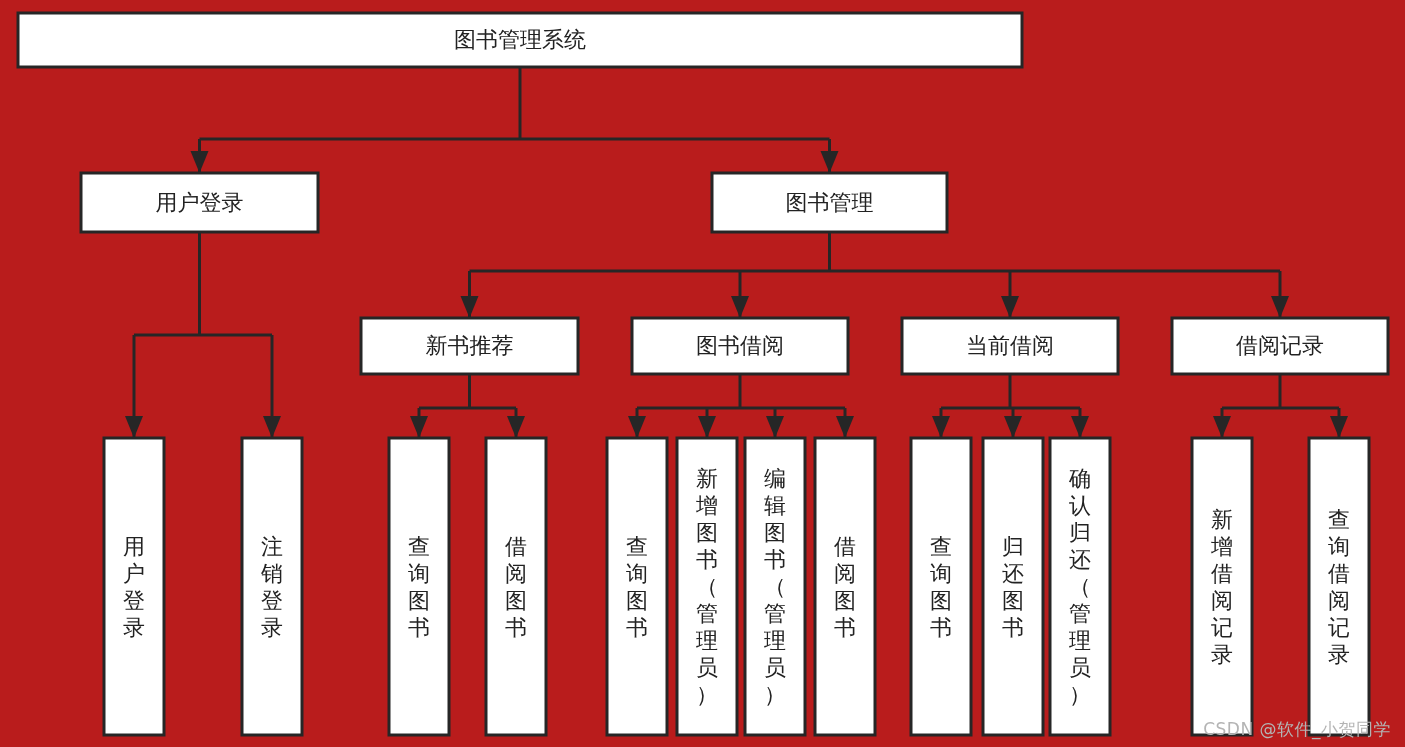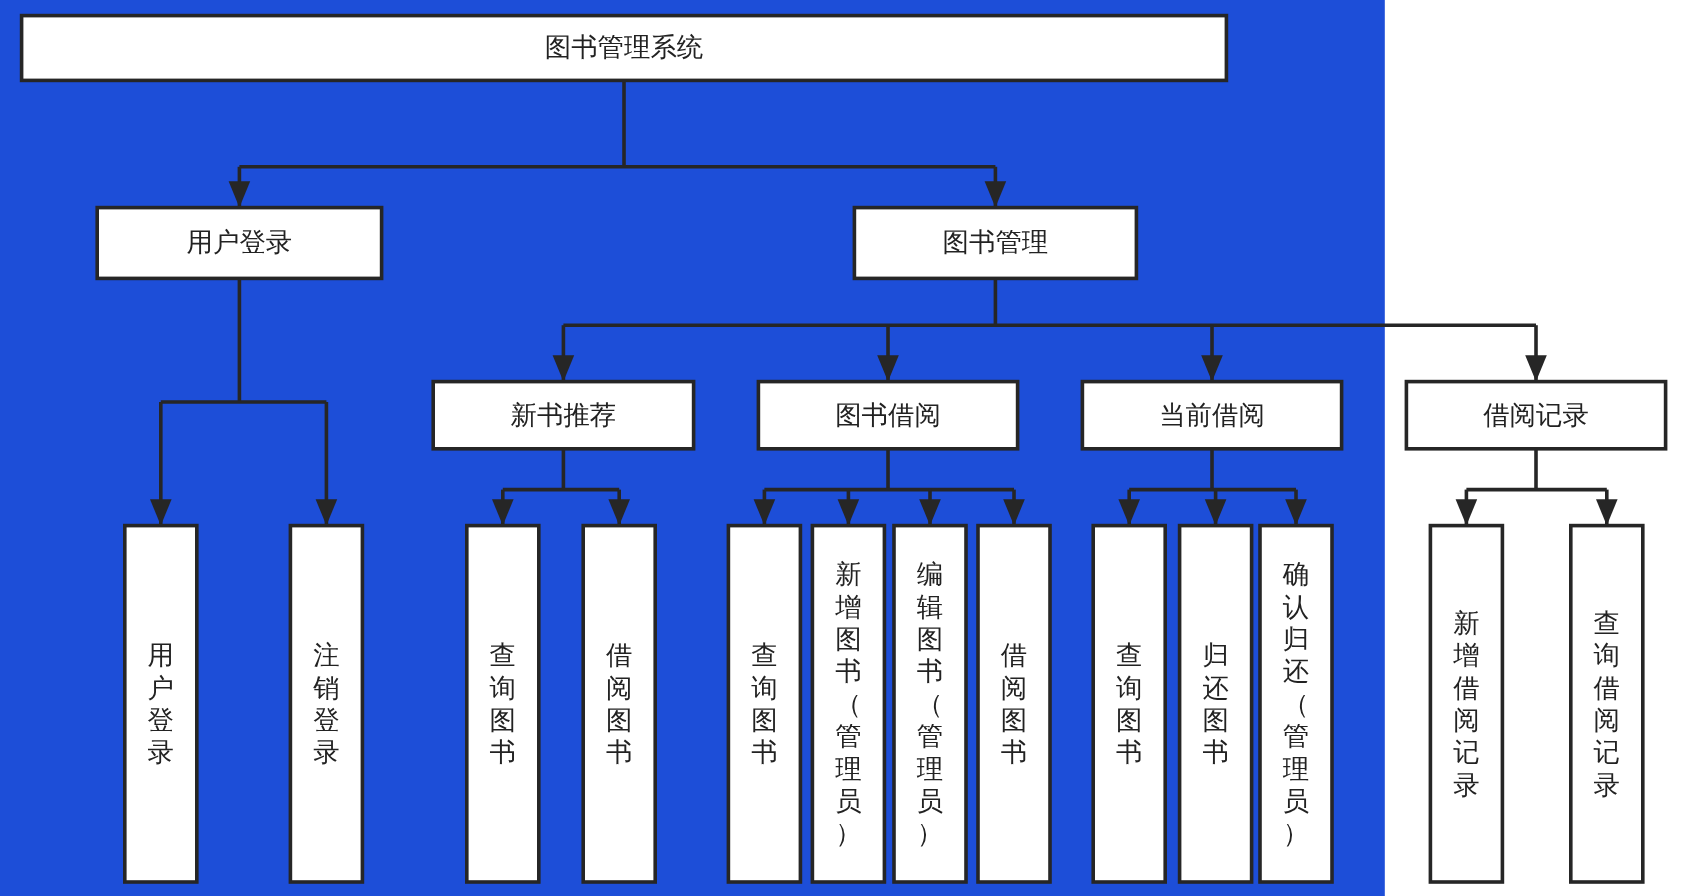--- a/index.html
+++ b/index.html
@@ -9,23 +9,23 @@
     background: #ffffff;
   }
   body {
     width: 1405px;
     height: 747px;
     font-family: "DejaVu Sans", "Liberation Sans", sans-serif;
     overflow: hidden;
   }
   #diagram-root {
     position: relative;
-    width: 1154px;
+    width: 1405px;
     height: 747px;
-    background: #1d4ed8;
+    background: #b91c1c;
     text-decoration: underline;
   }
   svg.diagram-canvas {
     position: absolute;
     left: 0;
     top: 0;
     width: 1405px;
     height: 747px;
     display: block;
   }
@@ -206,13 +206,14 @@
           <rect x="1192" y="438" width="60" height="297" class="node-box"></rect>
           <text x="1222" y="526.56" class="node-label-v"><tspan x="1222" dy="0">新</tspan><tspan x="1222" dy="27">增</tspan><tspan x="1222" dy="27">借</tspan><tspan x="1222" dy="27">阅</tspan><tspan x="1222" dy="27">记</tspan><tspan x="1222" dy="27">录</tspan></text>
         </g>
         <g>
           <rect x="1309" y="438" width="60" height="297" class="node-box"></rect>
           <text x="1339" y="526.56" class="node-label-v"><tspan x="1339" dy="0">查</tspan><tspan x="1339" dy="27">询</tspan><tspan x="1339" dy="27">借</tspan><tspan x="1339" dy="27">阅</tspan><tspan x="1339" dy="27">记</tspan><tspan x="1339" dy="27">录</tspan></text>
         </g>
       </g>
   </svg>
 
+  <div class="watermark-text">CSDN @软件_小贺同学</div>
 </div>
 
 </body></html>

